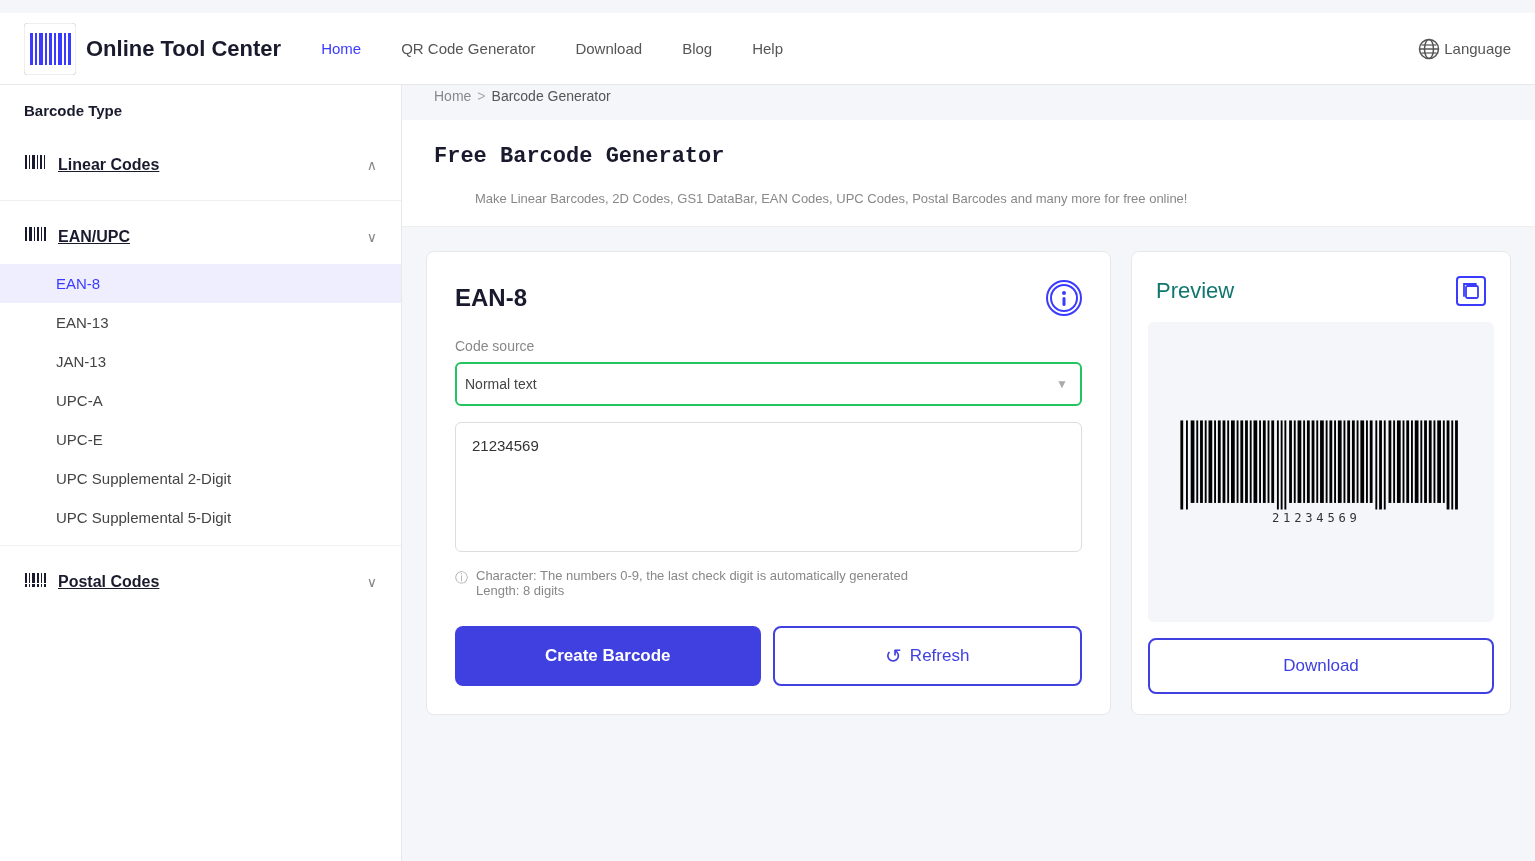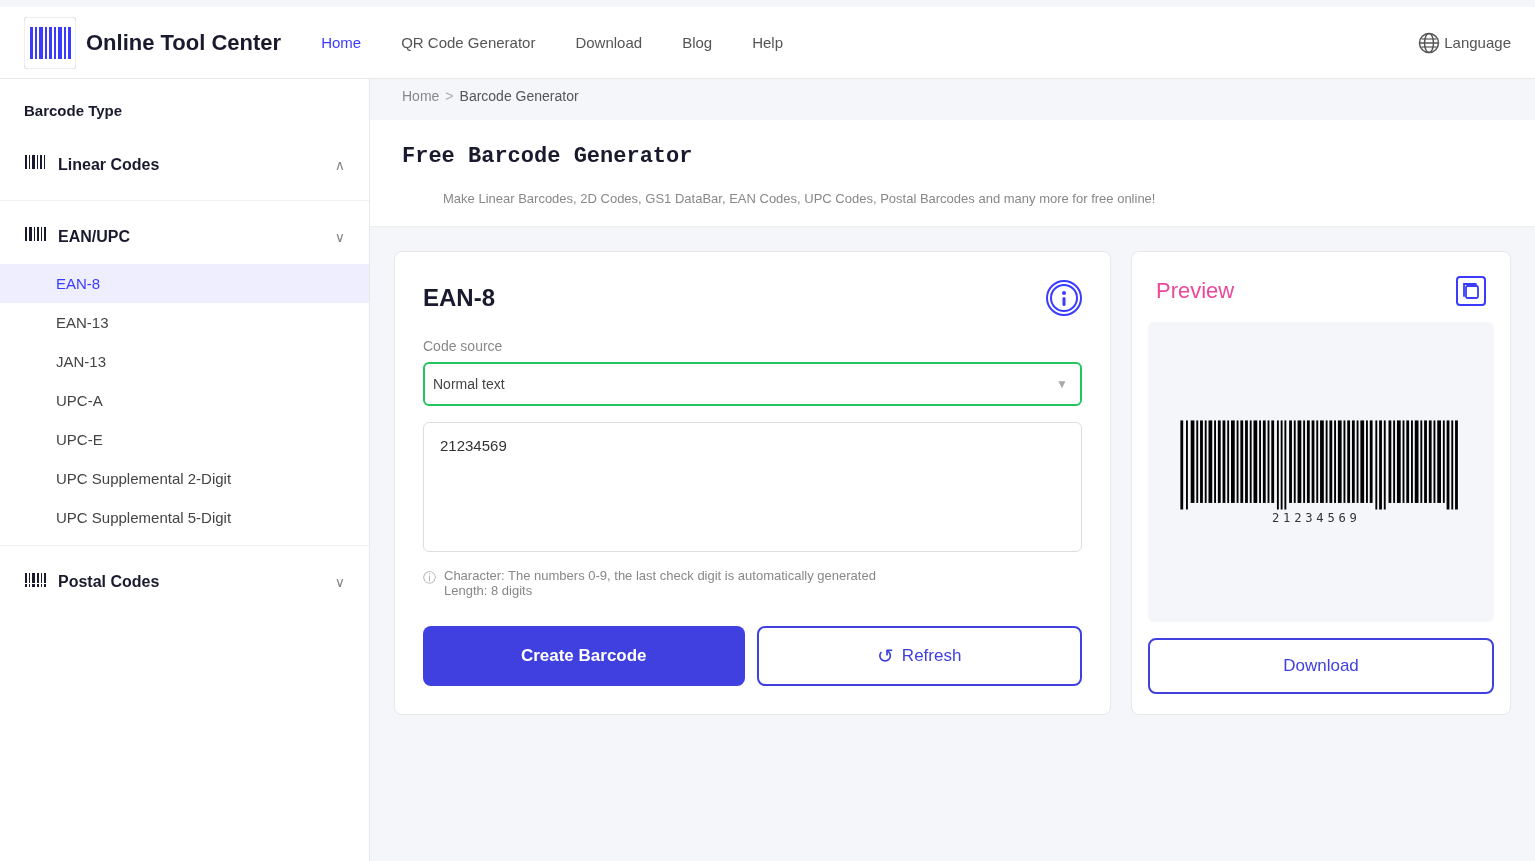--- a/index.html
+++ b/index.html
@@ -7,21 +7,21 @@
 
     
     .header {
       background: #fff;
       border-bottom: 1px solid #e8e8e8;
       display: flex;
       align-items: center;
       padding: 0 24px;
       height: 72px;
       position: sticky;
-      top: 7px;
+      top: 13px;
       z-index: 100;
     }
     .logo-area {
       display: flex;
       align-items: center;
       gap: 10px;
       margin-right: 40px;
     }
     .logo-icon {
       width: 52px;
@@ -58,21 +58,21 @@
     }
 
     
     .page-layout {
       display: flex;
       min-height: calc(100vh - 72px);
     }
 
     
     .sidebar {
-      width: 370px;
+      width: 402px;
       background: #fff;
       border-right: 1px solid #e8e8e8;
       padding: 20px 0;
       flex-shrink: 0;
     }
     .sidebar-section-header {
       display: flex;
       align-items: center;
       justify-content: space-between;
       padding: 14px 24px;
@@ -80,20 +80,21 @@
     }
     .sidebar-section-left {
       display: flex;
       align-items: center;
       gap: 12px;
     }
     .sidebar-section-title {
       font-size: 16px;
       font-weight: 600;
       color: #1a1a2e;
+      text-decoration: underline;
     }
     .sidebar-icon {
       color: #1a1a2e;
       font-size: 18px;
     }
     .chevron {
       font-size: 14px;
       color: #888;
     }
     .sidebar-item-list {
@@ -304,21 +305,21 @@
       flex-direction: column;
     }
     .preview-header {
       display: flex;
       align-items: center;
       justify-content: space-between;
       padding: 24px 24px 16px;
     }
     .preview-title {
       font-size: 22px;
-      color: #ec4899;
+      color: #0f766e;
       font-weight: 400;
     }
     .copy-icon {
       width: 30px;
       height: 30px;
       border: 2px solid #3b3bff;
       border-radius: 4px;
       display: flex;
       align-items: center;
       justify-content: center;

